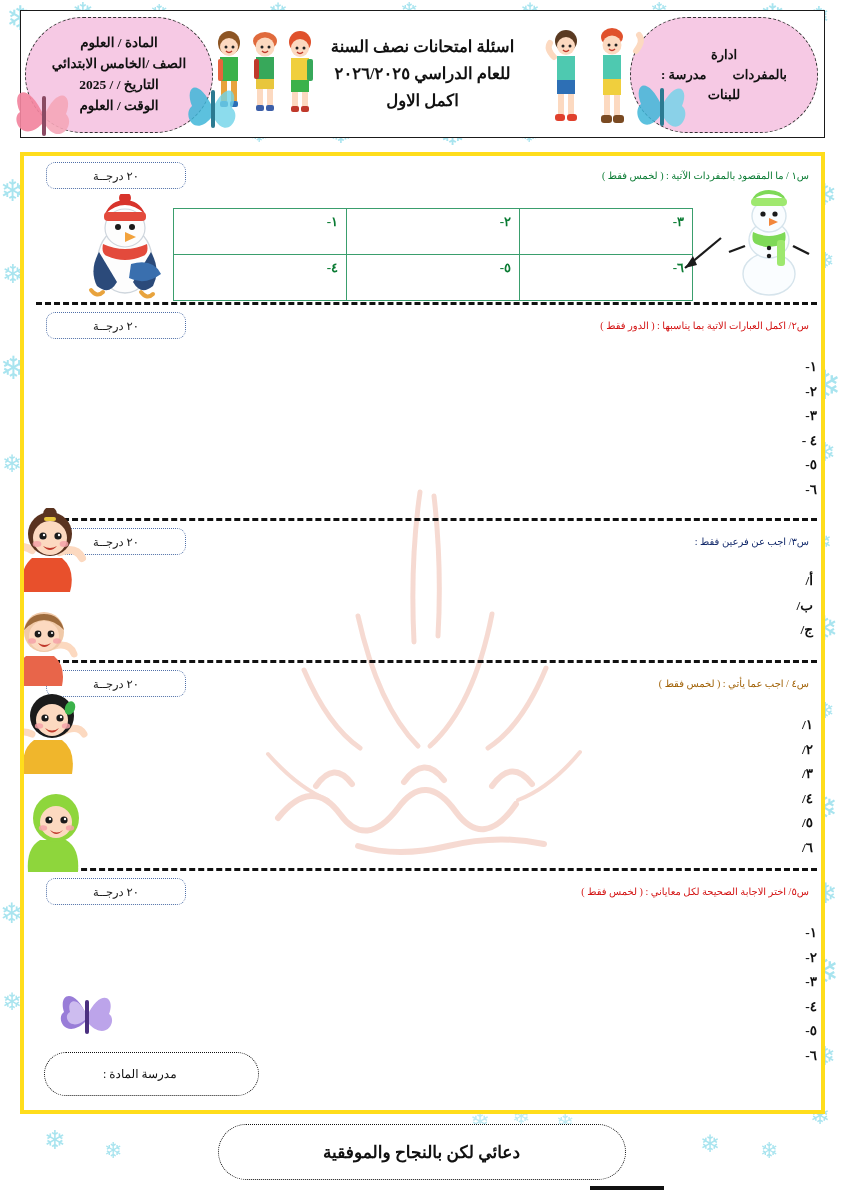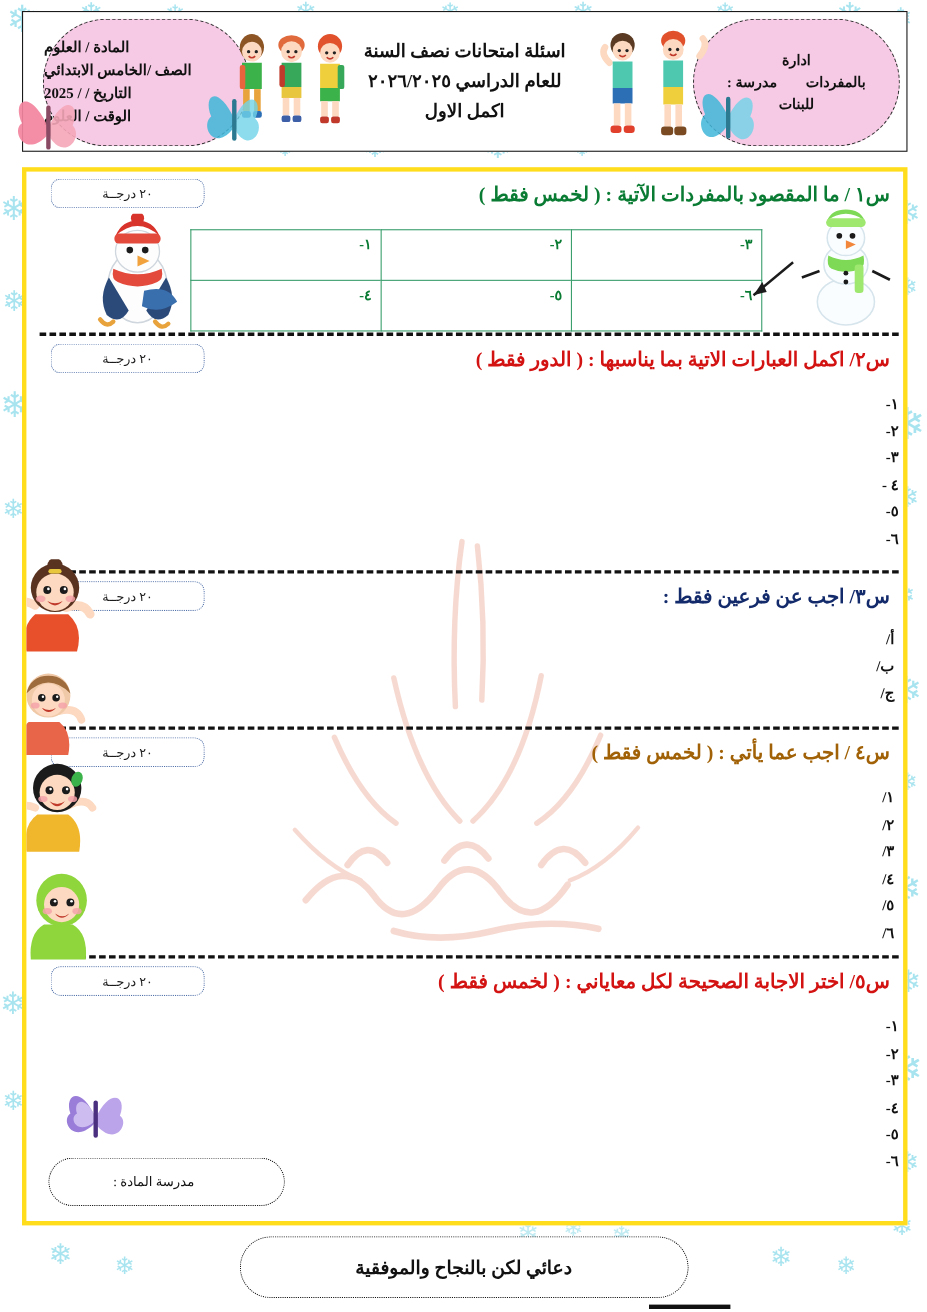--- a/index.html
+++ b/index.html
@@ -33,21 +33,21 @@
     position: absolute; top: 6px;
     width: 188px; height: 116px;
     background: #f6c9e4;
     border: 1.6px dashed #333;
     border-radius: 58px;
     display: flex; flex-direction: column;
     align-items: center; justify-content: center;
     z-index: 4;
   }
   .pill-right { right: 6px; }
-  .pill-left  { left: 18px; align-items: flex-end; }
+  .pill-left  { left: 4px; }
   .pill-line {
     font-size: 13.5px; font-weight: bold; color: #111;
     line-height: 1.55; white-space: nowrap; direction: rtl;
   }
   .pill-right .pill-line { font-size: 13px; }
   .pill-right .line-2 { display:flex; gap:26px; }
 
   .header-center {
     position: absolute; left: 0; right: 0; top: 0; bottom: 0;
     display: flex; flex-direction: column;
@@ -84,21 +84,21 @@
 
   
   .q { position: absolute; right: 0; width: 100%; z-index: 3; }
 
   .q-head {
     display: flex; align-items: center;
     justify-content: space-between;
     direction: rtl; padding: 0 8px 0 0;
   }
   .q-title {
-    font-size: 18px; font-weight: bold; direction: rtl;
+    font-size: 10px; font-weight: normal; direction: rtl;
     white-space: nowrap; padding-right: 4px;
   }
   .q1 .q-title { color: #0a7b33; }
   .q2 .q-title { color: #d31212; }
   .q3 .q-title { color: #132a6b; }
   .q4 .q-title { color: #a16207; }
   .q5 .q-title { color: #d31212; }
 
   .grade-badge {
     width: 140px; height: 27px; margin-left: 22px;

